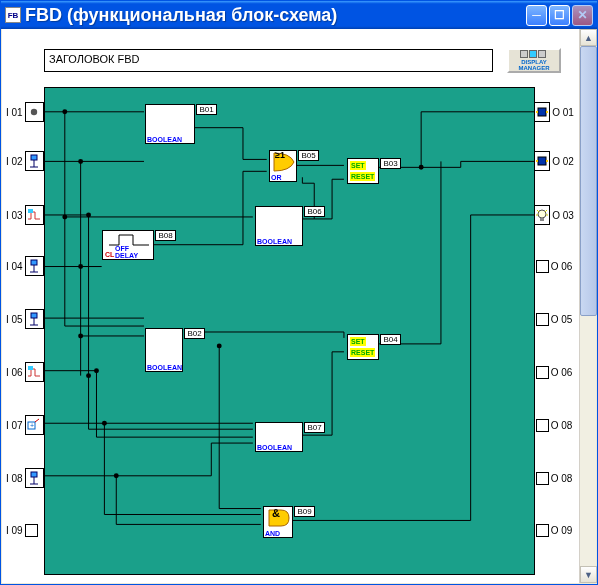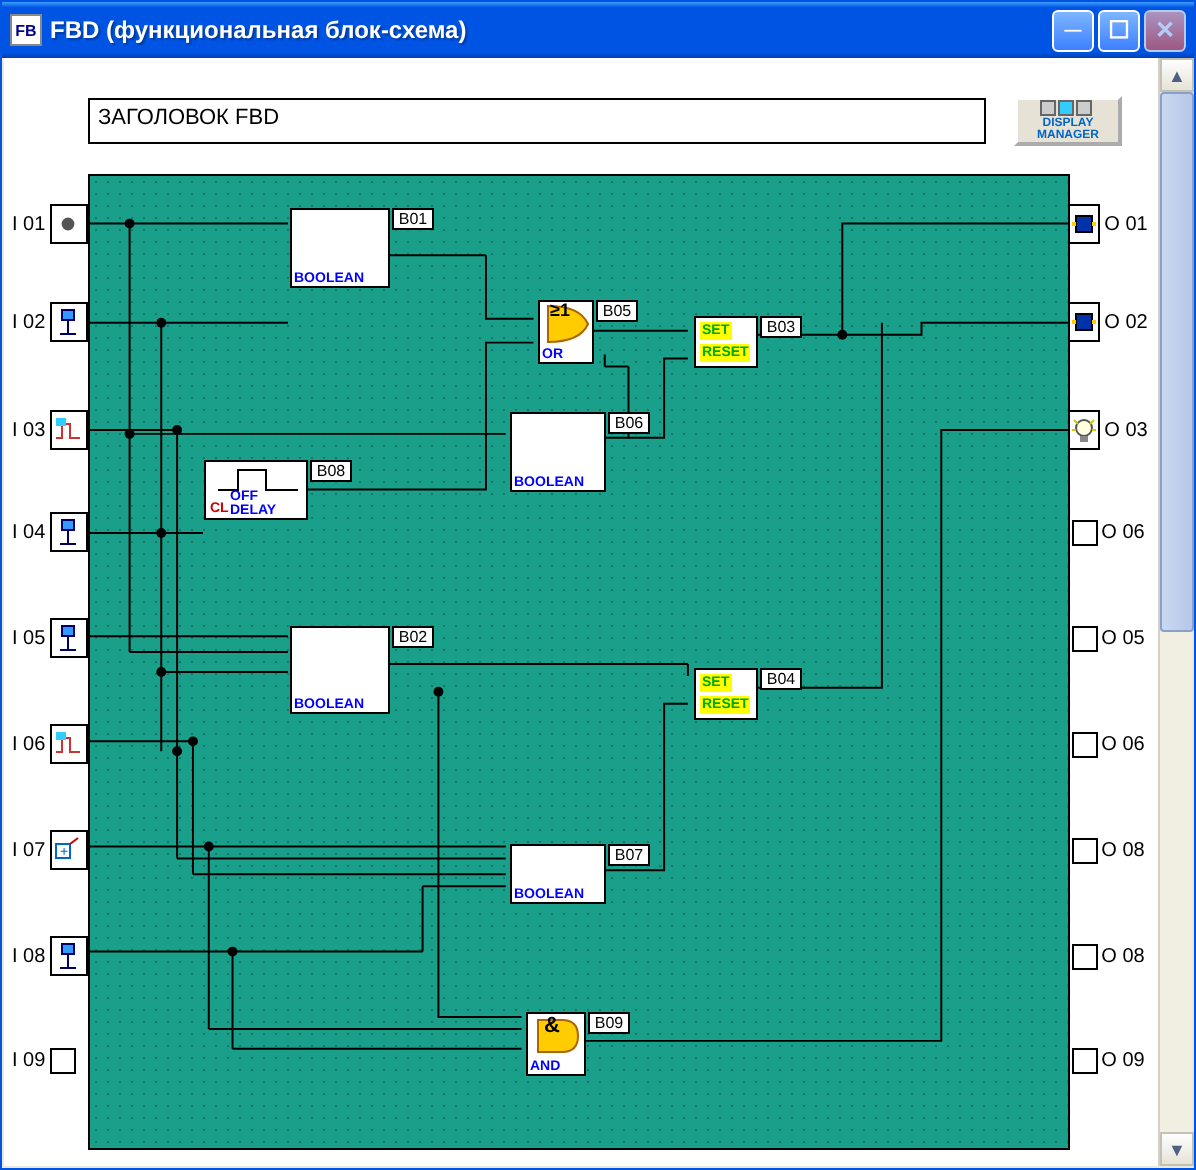--- a/index.html
+++ b/index.html
@@ -1,21 +1,21 @@
 <!DOCTYPE html>
 <html><head>
 <meta charset="utf-8">
 <style>
   * { box-sizing: border-box; margin: 0; padding: 0; }
   body { width: 598px; height: 585px; font-family: Tahoma, Arial, sans-serif; font-size: 11px; overflow: hidden; background: #ece9d8; }
 
   .window { width: 598px; height: 585px; border: 1px solid #0054e3; background: #ece9d8; position: relative; }
   .titlebar { height: 28px; background: linear-gradient(to bottom, #3c9cff 0%, #0054e3 10%, #0054e3 90%, #0040b0 100%); display: flex; align-items: center; padding: 0 4px; color: white; font-weight: bold; }
   .titlebar .icon { width: 16px; height: 16px; margin-right: 4px; background:#fff; border:1px solid #888; display:flex; align-items:center; justify-content:center; color:#008; font-size:8px; }
-  .title-text { flex: 1; font-size: 12px; text-shadow: 1px 1px 1px rgba(0,0,0,.3);}
+  .title-text { flex: 1; font-size: 18px; text-shadow: 1px 1px 1px rgba(0,0,0,.3);}
   .win-btn { width: 21px; height: 21px; margin-left: 2px; border: 1px solid #fff; border-radius: 3px; background: linear-gradient(to bottom,#7eb6ff,#3c80ff); color: white; display: flex; align-items: center; justify-content: center; font-family: Arial; font-size: 12px; font-weight: bold; }
   .win-btn.close { background: linear-gradient(to bottom,#f3aeb0,#e05b5b); opacity:.7;}
 
   .client { position: absolute; top: 28px; left: 1px; right: 1px; bottom: 1px; background: #fff; }
   .scroll-v { position: absolute; right: 0; top: 0; bottom: 0; width: 17px; background: #f1efe2; border-left:1px solid #d4d0c8;}
   .scroll-btn { width: 17px; height: 17px; background: linear-gradient(#fefefe,#e6e3d6); border:1px solid #c3c0b4; display:flex; align-items:center; justify-content:center; color:#4d6185; font-size:9px;}
   .scroll-thumb { position:absolute; left:0; width:17px; top:17px; height:270px; background: linear-gradient(to right,#c9d8f2,#b6c7e8); border:1px solid #8aa0c8; border-radius:2px;}
 
   .ws { position: absolute; left: 0; top: 0; right: 17px; bottom: 0; background: #fff; overflow: hidden;}
 
@@ -324,21 +324,21 @@
 
         <div class="blk" style="left:57px; top:142px; width:52px; height:30px;">
           <svg width="52" height="18" style="position:absolute;top:0;left:0">
               <path d="M6 14 H16 V4 H30 V14 H46" fill="none" stroke="#000"></path>
             </svg>
           <span style="position:absolute;left:2px;bottom:1px;font-size:7px;color:#c00;font-weight:bold">CL</span>
           <span class="lbl" style="left:12px">OFF DELAY</span>
           <span class="tag">B08</span>
         </div>
 
-        <div class="blk" style="left:100px; top:225px; width:50px; height:44px;">
+        <div class="blk" style="left:100px; top:240px; width:38px; height:44px;">
           <span class="lbl">BOOLEAN</span>
           <span class="tag">B02</span>
         </div>
 
         <div class="blk" style="left:302px; top:246px; width:32px; height:26px;">
           <span class="sr sr-set">SET</span>
           <span class="sr sr-reset">RESET</span>
           <span class="tag">B04</span>
         </div>
 

